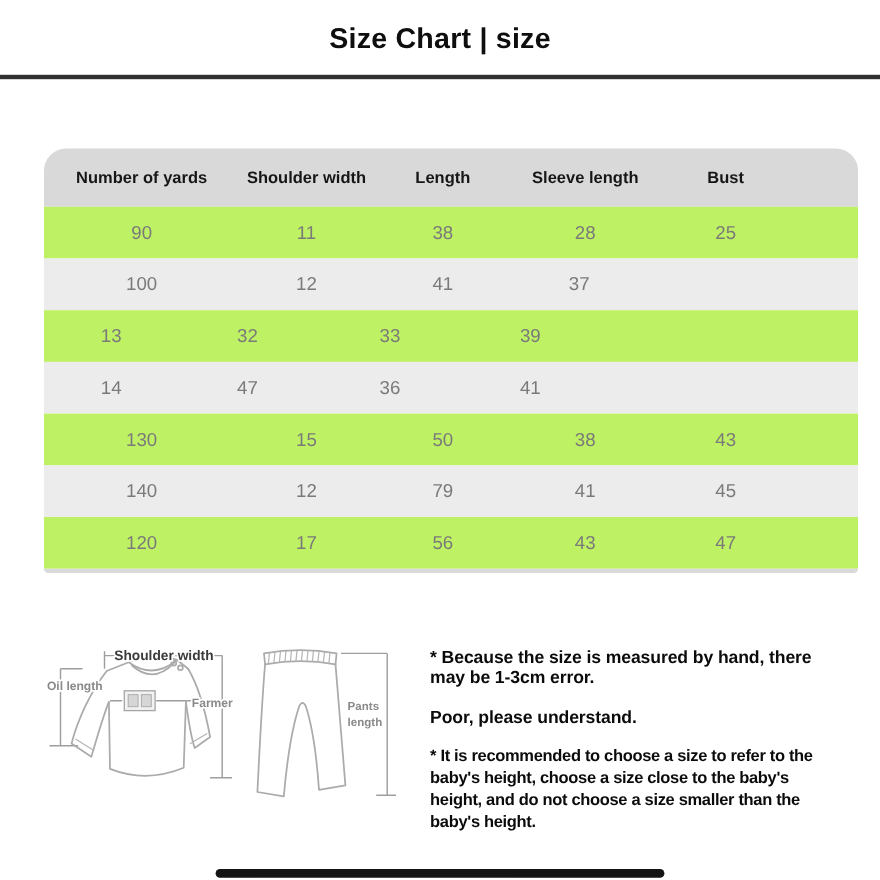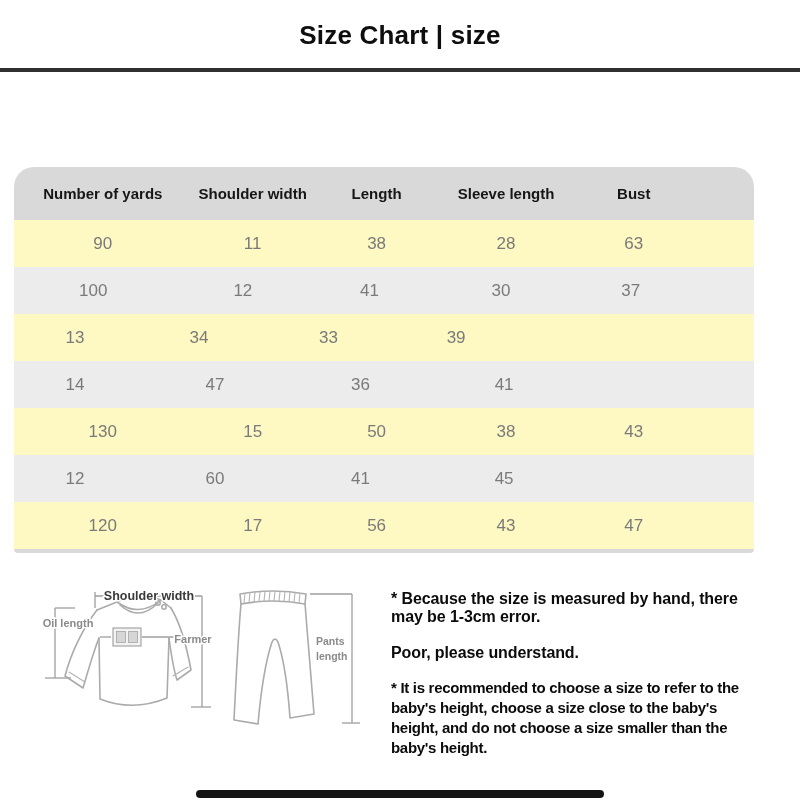--- a/index.html
+++ b/index.html
@@ -5,26 +5,26 @@
   html,body{margin:0;padding:0;background:#ffffff;}
   #page{position:relative;width:800px;height:800px;background:#ffffff;overflow:hidden;
         font-family:"Liberation Sans","DejaVu Sans",sans-serif;}
 
   
   .title{position:absolute;top:20px;left:0;width:800px;text-align:center;
          font-size:26px;font-weight:bold;color:#0e0e0e;letter-spacing:0.2px;}
   .title-rule{position:absolute;top:68px;left:0;width:800px;height:4px;background:var(--rule,#303030);}
 
   
-  .size-table{position:absolute;left:14px;top:135px;width:740px;margin-top:32px;}
+  .size-table{position:absolute;left:40px;top:135px;width:740px;}
   .thead{display:flex;align-items:center;height:53px;background:var(--header-bg,#d9d9d9);
          border-radius:20px 20px 0 0;font-weight:bold;font-size:15px;color:#161616;}
-  .trow{display:flex;align-items:center;height:47px;background:#fef9c3;
+  .trow{display:flex;align-items:center;height:47px;background:#bef264;
         font-size:17px;color:var(--cell-text,#7a7a7a);}
-  .trow.alt{background:var(--alt-row-bg,#ececec);gap:16px;}
+  .trow.alt{background:var(--alt-row-bg,#ececec);}
   .tc{text-align:center;}
   .tc.c1{width:24%;} .tc.c2{width:16.5%;} .tc.c3{width:17%;}
   .tc.c4{width:18%;} .tc.c5{width:16.5%;} .tc.sp{width:8%;}
   .tbottom{height:4px;background:#d9d9d9;border-radius:0 0 4px 4px;}
 
   
   .shirt-svg{position:absolute;left:25px;top:568px;}
   .pants-svg{position:absolute;left:228px;top:568px;}
   .measure{stroke:#9e9e9e;stroke-width:1.3;fill:none;}
   .outline{stroke:#ababab;stroke-width:1.6;fill:none;stroke-linecap:round;stroke-linejoin:round;}
@@ -59,56 +59,56 @@
       <div class="tc c4">Sleeve length</div>
       <div class="tc c5">Bust</div>
       <div class="tc sp"></div>
     </div>
 
     <div class="trow">
       <div class="tc c1">90</div>
       <div class="tc c2">11</div>
       <div class="tc c3">38</div>
       <div class="tc c4">28</div>
-      <div class="tc c5">63</div>
+      <div class="tc c5">25</div>
       <div class="tc sp"></div>
     </div>
     <div class="trow alt">
       <div class="tc c1">100</div>
       <div class="tc c2">12</div>
       <div class="tc c3">41</div>
-      <div class="tc c4">30</div>
       <div class="tc c5">37</div>
       <div class="tc sp"></div>
     </div>
     <div class="trow">
       <div class="tc c2">13</div>
-      <div class="tc c3">34</div>
+      <div class="tc c3">32</div>
       <div class="tc c4">33</div>
       <div class="tc c5">39</div>
       <div class="tc sp"></div>
     </div>
     <div class="trow alt">
       <div class="tc c2">14</div>
       <div class="tc c3">47</div>
       <div class="tc c4">36</div>
       <div class="tc c5">41</div>
       <div class="tc sp"></div>
     </div>
     <div class="trow">
       <div class="tc c1">130</div>
       <div class="tc c2">15</div>
       <div class="tc c3">50</div>
       <div class="tc c4">38</div>
       <div class="tc c5">43</div>
       <div class="tc sp"></div>
     </div>
     <div class="trow alt">
+      <div class="tc c1">140</div>
       <div class="tc c2">12</div>
-      <div class="tc c3">60</div>
+      <div class="tc c3">79</div>
       <div class="tc c4">41</div>
       <div class="tc c5">45</div>
       <div class="tc sp"></div>
     </div>
     <div class="trow">
       <div class="tc c1">120</div>
       <div class="tc c2">17</div>
       <div class="tc c3">56</div>
       <div class="tc c4">43</div>
       <div class="tc c5">47</div>

